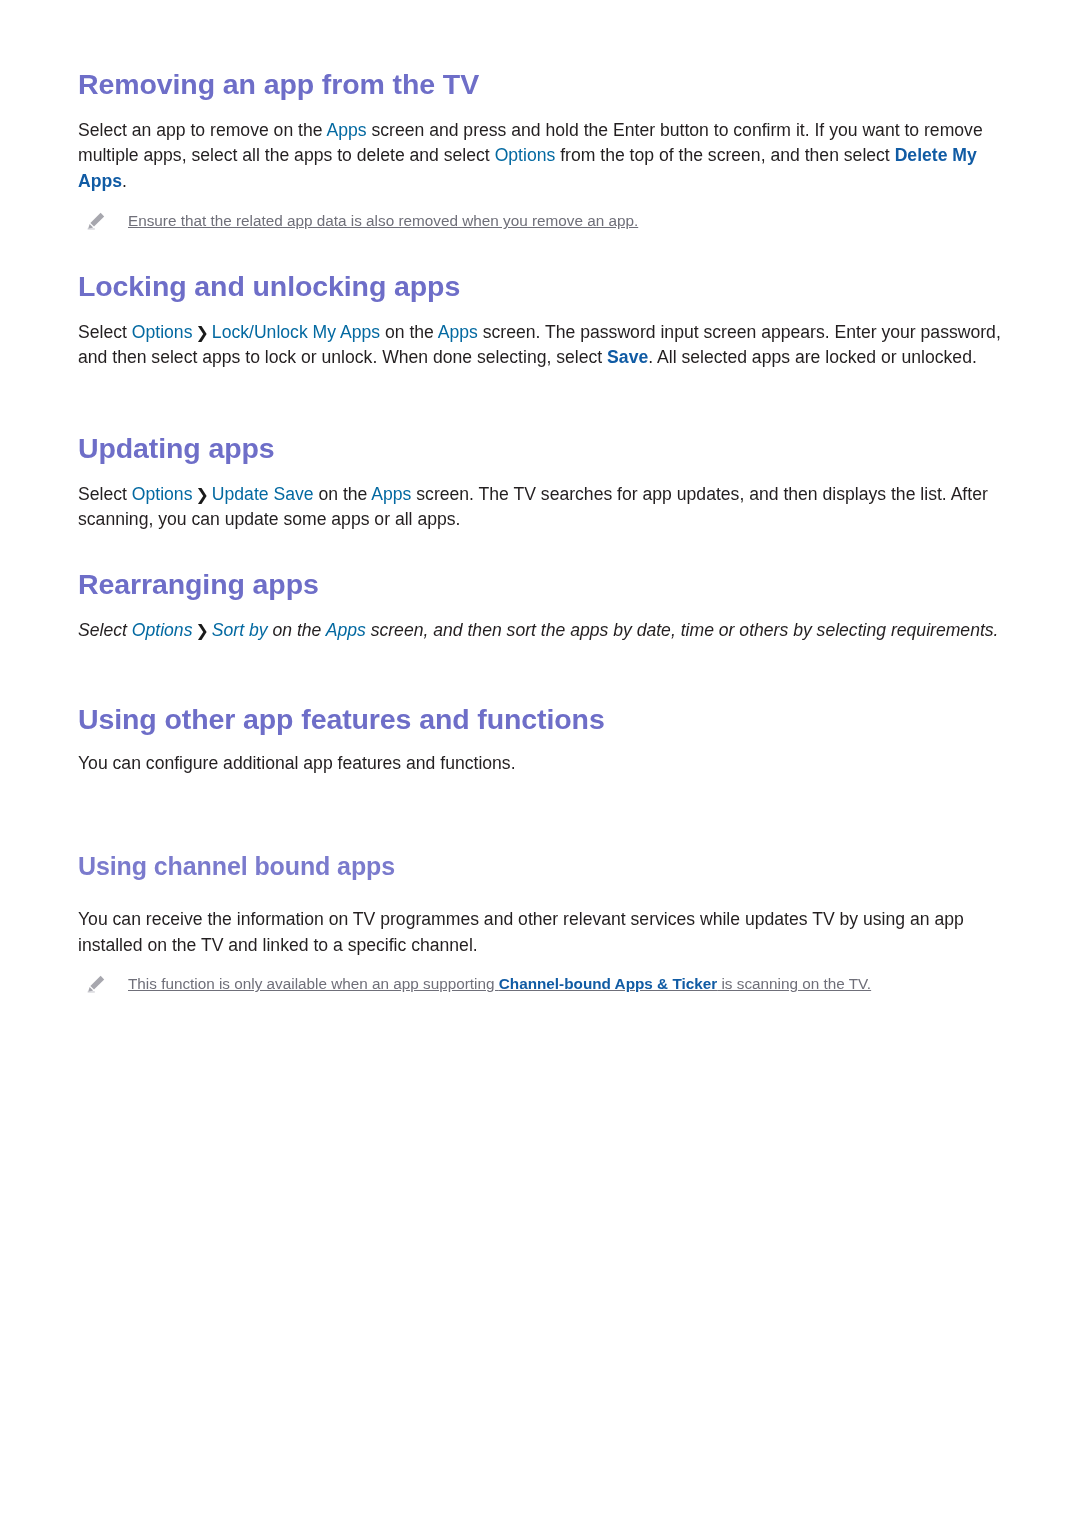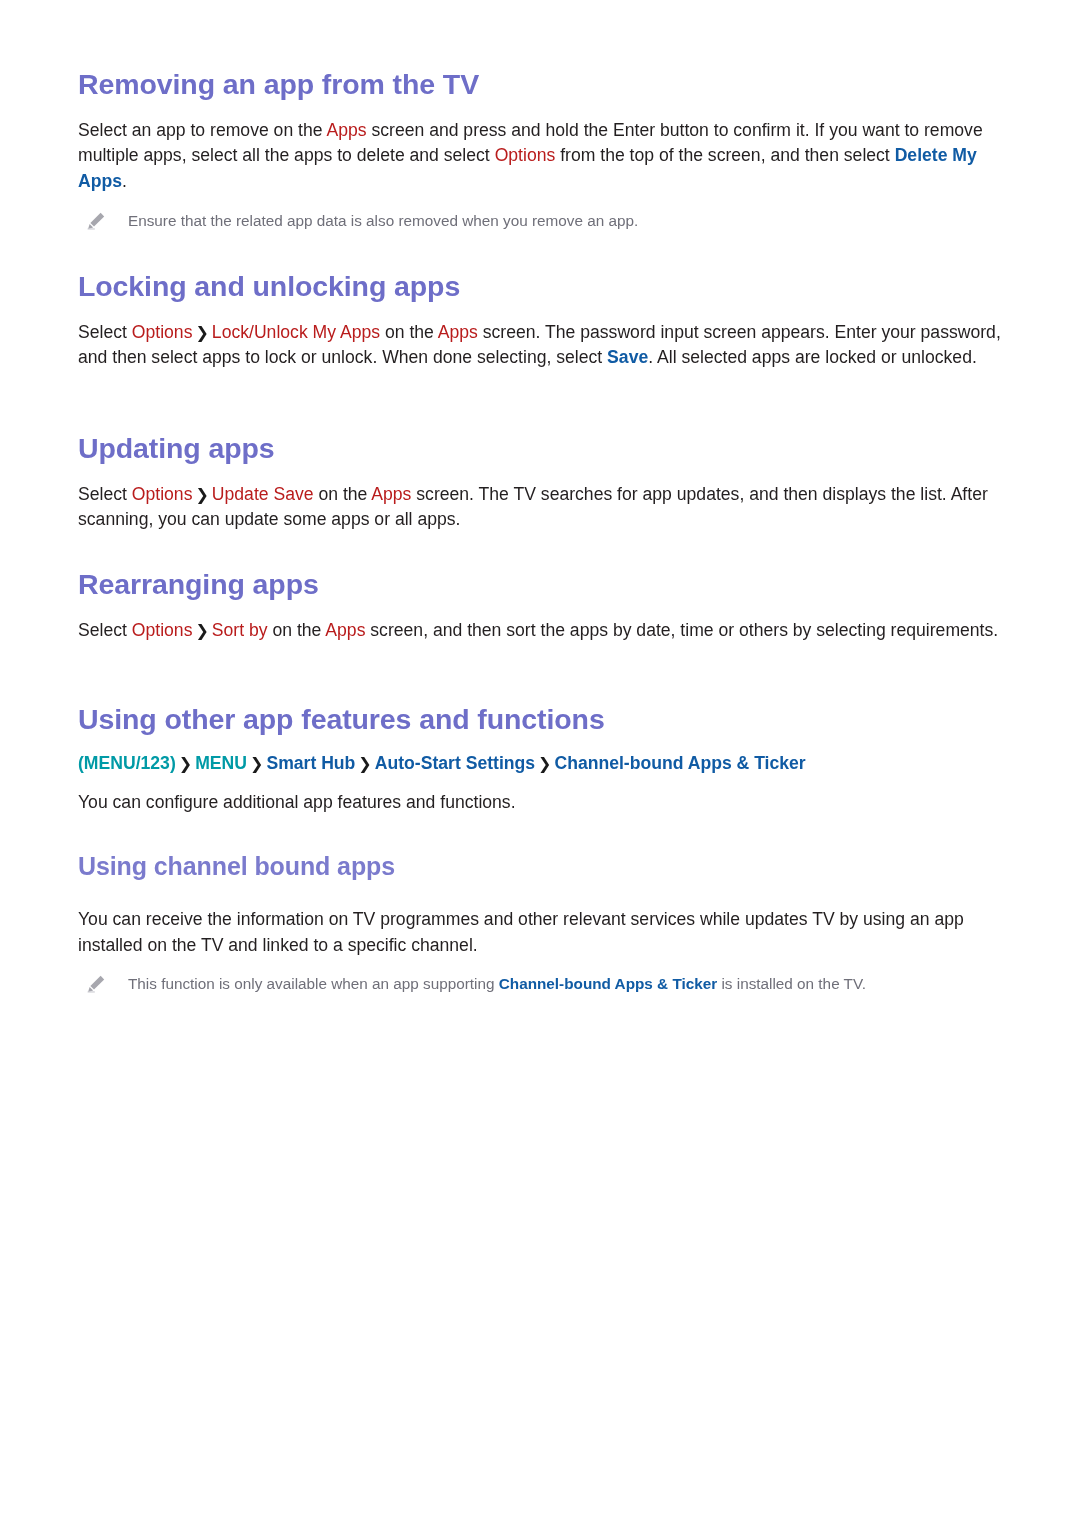--- a/index.html
+++ b/index.html
@@ -47,21 +47,21 @@
   p.body {
     font-size: 17.6px;
     line-height: 25.6px;
     color: #231f20;
     margin: 0;
     text-align: left;
   }
 
   
   .lnk {
-    color: #b91c1c;
+    color: #0369a1;
   }
   .lnk-b {
     color: #105ba4;
     font-weight: bold;
   }
   .teal {
     color: #009aa6;
     font-weight: bold;
   }
   .blu {
@@ -92,20 +92,21 @@
     color: #6f6f79;
   }
   .note .pencil {
     flex: 0 0 auto;
     width: 20px;
     height: 20px;
     margin: 1px 22px 0 8px;
   }
   .note .note-text {
     flex: 1 1 auto;
+    text-decoration: underline;
   }
 
   
   .blk { position: absolute; left: 78px; right: 75px; }
 </style>
 </head>
 <body>
 
 <div class="page">
 
@@ -136,43 +137,42 @@
 
   <div class="blk" style="top:432px;">
     <h2 class="section-title">Updating apps</h2>
 
     <p class="body" style="margin-top:16px;"><span>Select </span><span class="lnk">Options</span><span class="chev">❯</span><span class="lnk">Update Save</span><span> on the </span><span class="lnk">Apps</span><span> screen. The TV searches for app updates, and then displays the list. After scanning, you can update some apps or all apps.</span></p>
   </div>
 
   <div class="blk" style="top:568px;">
     <h2 class="section-title">Rearranging apps</h2>
 
-    <p class="body" style="margin-top:16px;"><span>Select </span><span class="lnk">Options</span><span class="chev">❯</span><span class="lnk">Sort by</span><span> on the </span><span class="lnk">Apps</span><span> screen, and then sort the apps by date, time or others by selecting requirements.</span></p>
+    <p class="body" style="margin-top:16px;font-style:italic;"><span>Select </span><span class="lnk">Options</span><span class="chev">❯</span><span class="lnk">Sort by</span><span> on the </span><span class="lnk">Apps</span><span> screen, and then sort the apps by date, time or others by selecting requirements.</span></p>
   </div>
 
   <div class="blk" style="top:703px;">
     <h2 class="section-title">Using other app features and functions</h2>
 
-    <p class="breadcrumb" style="margin-top:14px;"><span class="teal">(MENU/123)</span><span class="chev">❯</span><span class="teal">MENU</span><span class="chev">❯</span><span class="blu">Smart Hub</span><span class="chev">❯</span><span class="blu">Auto-Start Settings</span><span class="chev">❯</span><span class="blu">Channel-bound Apps &amp; Ticker</span></p>
 
     <p class="body" style="margin-top:14px;">You can configure additional app features and functions.</p>
   </div>
 
   <div class="blk" style="top:851px;">
     <h3 class="sub-title">Using channel bound apps</h3>
 
     <p class="body" style="margin-top:26px;">You can receive the information on TV programmes and other relevant services while updates TV by using an app installed on the TV and linked to a specific channel.</p>
 
     <div class="note" style="margin-top:15px;">
       <span class="pencil">
         <svg viewBox="0 0 20 20" width="20" height="20" aria-hidden="true">
           <g fill="#a7a7ae">
             <polygon points="14.6,1.8 18.2,5.4 8.0,15.6 4.4,12.0"></polygon>
             <polygon points="3.6,12.9 7.1,16.4 2.1,18.0"></polygon>
           </g>
           <rect x="1.6" y="17.4" width="7.2" height="1.1" fill="#c9c9cf"></rect>
         </svg>
       </span>
-      <span class="note-text"><span>This function is only available when an app supporting </span><span class="blu">Channel-bound Apps &amp; Ticker</span><span> is installed on the TV.</span></span>
+      <span class="note-text"><span>This function is only available when an app supporting </span><span class="blu">Channel-bound Apps &amp; Ticker</span><span> is scanning on the TV.</span></span>
     </div>
   </div>
 
 </div>
 
 </body></html>

